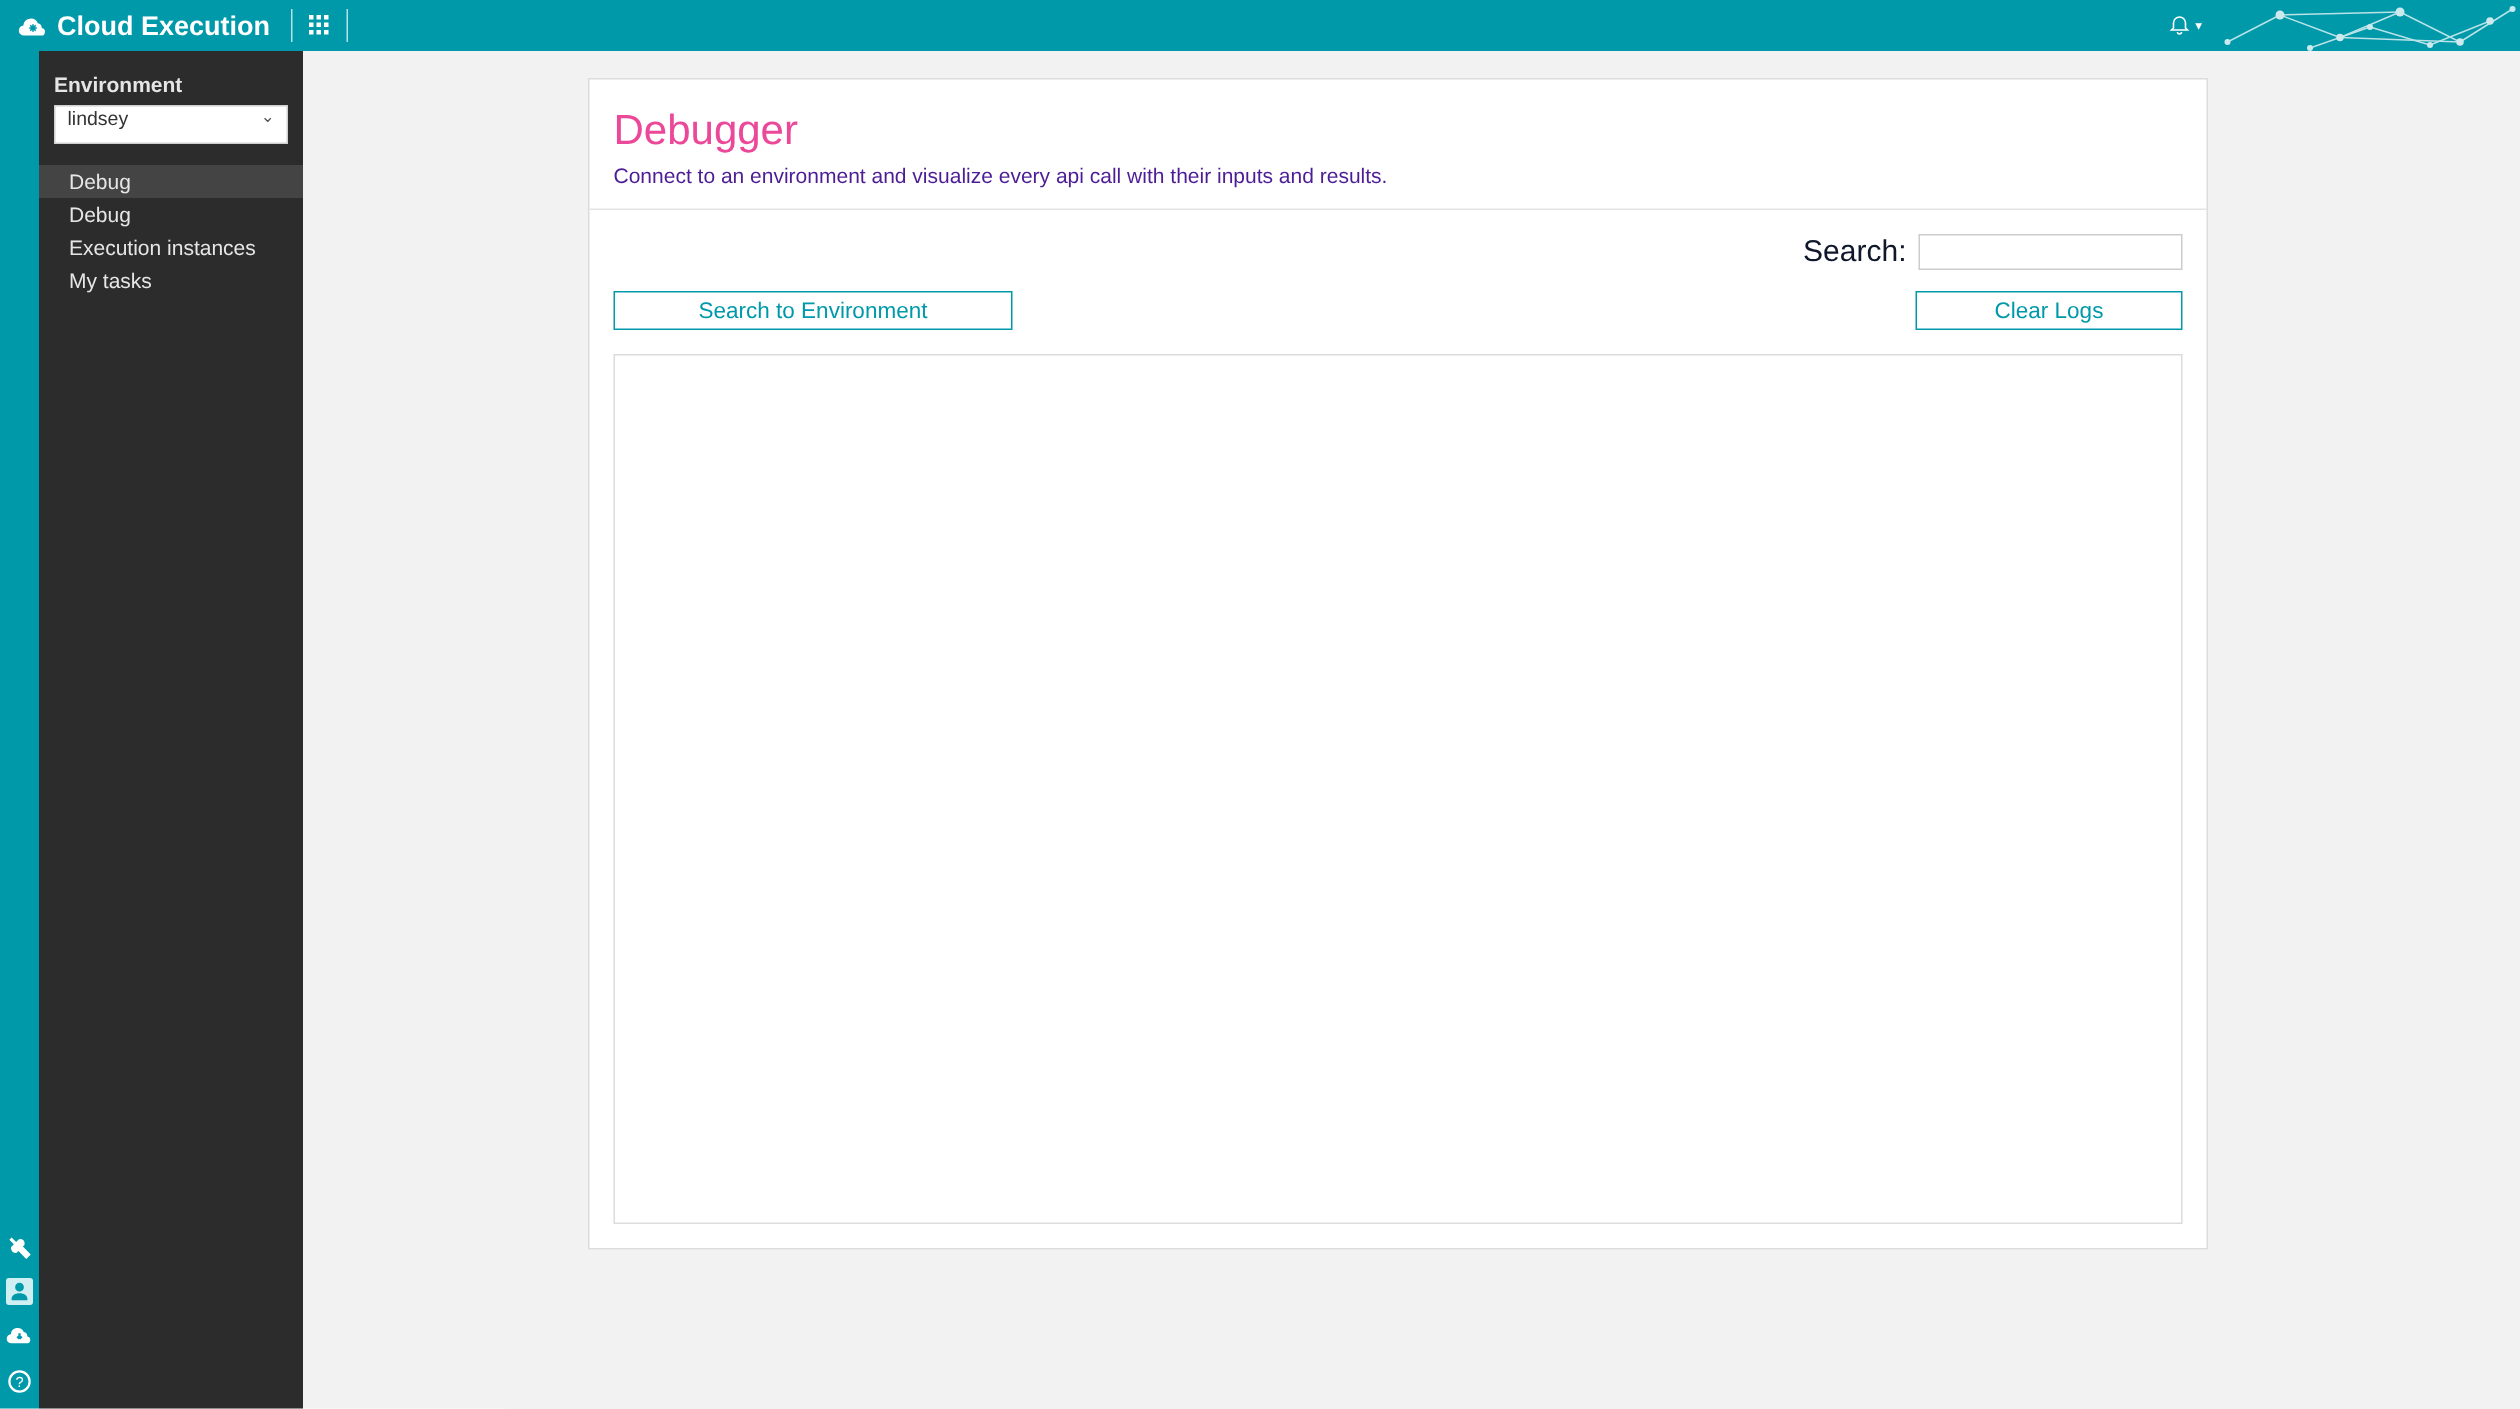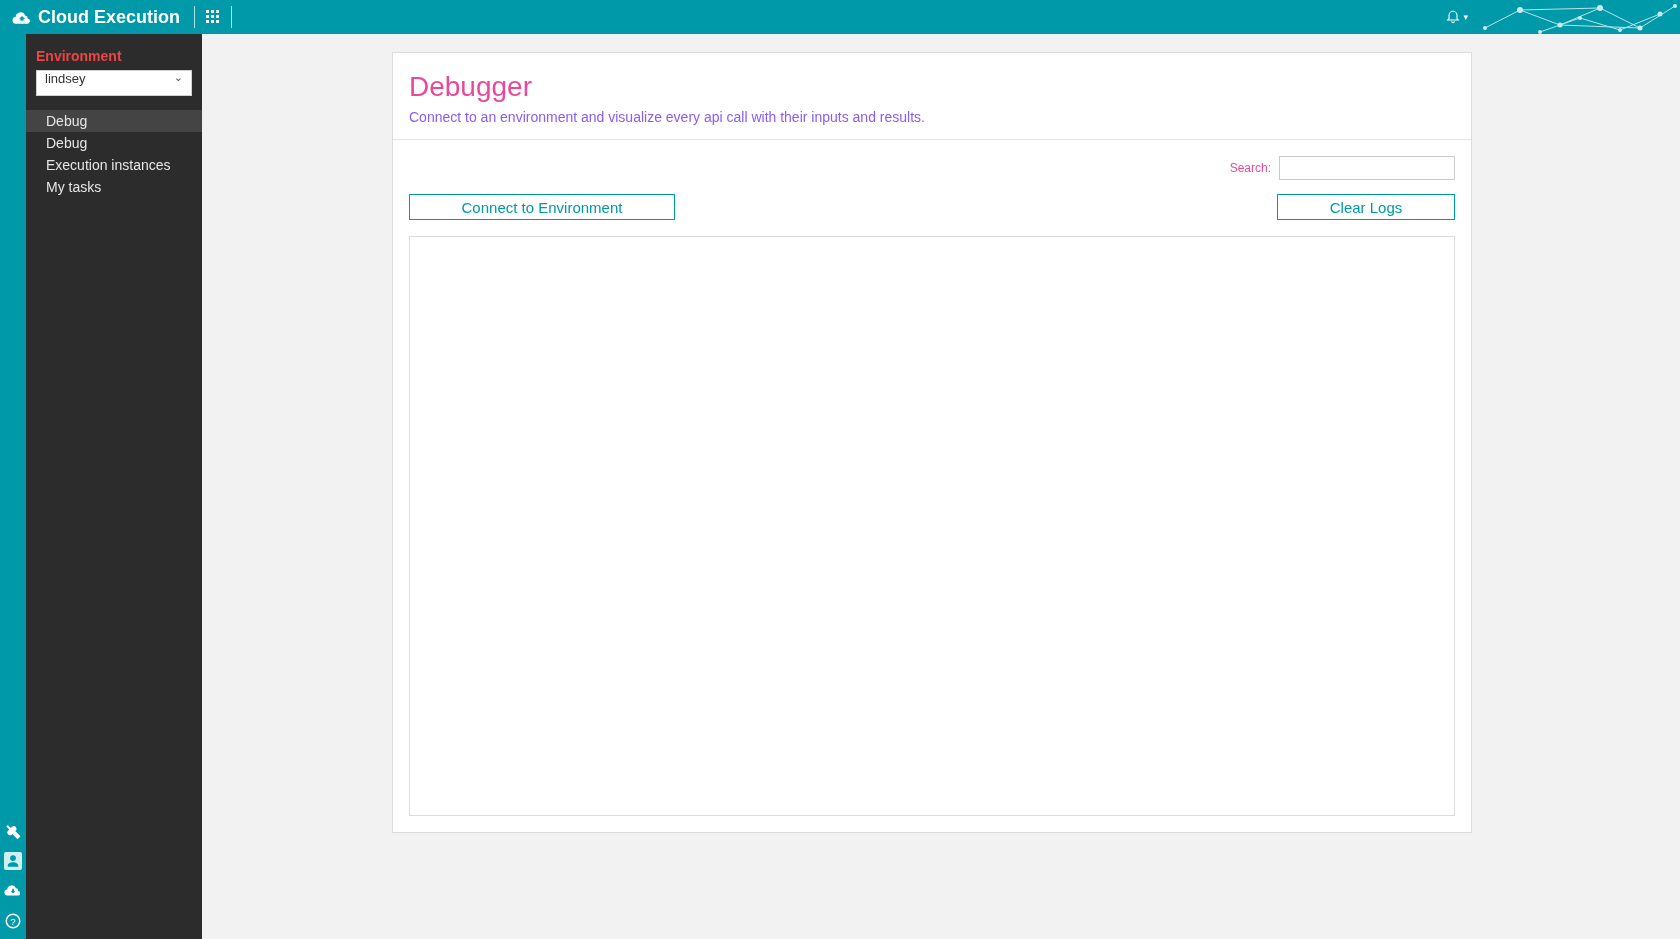--- a/index.html
+++ b/index.html
@@ -29,21 +29,21 @@
   }
   .rail .rail-icon { width: 20px; height: 20px; display:flex; align-items:center; justify-content:center; cursor:pointer; }
   .rail .rail-icon svg { display:block; }
   .rail .avatar { width:18px; height:18px; background:#cfeff3; display:flex; align-items:center; justify-content:center; border-radius:2px; }
 
   
   .sidebar {
     position: absolute; top: 34px; bottom: 0; left: 26px; width: 176px;
     background: #2c2c2c; color: #e6e6e6; padding-top: 14px; z-index:4;
   }
-  .sidebar .section-label { font-weight: 600; padding: 0 10px 6px 10px; font-size: 14px; color:#ef4444; }
+  .sidebar .section-label { font-weight: 600; padding: 0 10px 6px 10px; font-size: 14px; color:#e5e5e5; }
   .sidebar .env-select {
     margin: 0 10px 14px 10px; background: #fff; color:#333; height: 26px;
     display:flex; align-items:flex-start; justify-content:space-between; padding: 0 8px;
     font-size: 13px; cursor:pointer; border:1px solid #d0d0d0;
   }
   .sidebar .env-select .chev { font-size: 11px; color:#555; }
   .sidebar .nav-item {
     padding: 3px 20px; font-size: 14px; cursor:pointer; color:#e6e6e6;
   }
   .sidebar .nav-item.active { background: #444; }
@@ -51,24 +51,24 @@
   
   .main {
     position: absolute; top: 34px; bottom: 0; left: 202px; right: 0;
     overflow: auto; padding: 18px 40px 40px 190px;
   }
   .card {
     background: #fff; border: 1px solid #dcdcdc; width: 1080px; max-width: 100%;
   }
   .card-header { padding: 18px 16px 14px 16px; border-bottom: 1px solid #e4e4e4; }
   .card-header h1 { font-size: 28px; font-weight: 400; color:#ec4899; margin-bottom: 6px; }
-  .card-header p { font-size: 14px; color:#8b5cf6; }
+  .card-header p { font-size: 14px; color:#4c1d95; }
   .card-body { padding: 16px; }
   .search-row { display:flex; justify-content:flex-end; align-items:center; gap:8px; margin-bottom: 14px; }
-  .search-row label { font-size: 12px; color:#ec4899; }
+  .search-row label { font-size: 20px; color:#0f172a; }
   .search-row input { width: 176px; height: 24px; border:1px solid #ccc; padding: 2px 6px; font-size:13px; background:#fff; }
   .button-row { display:flex; justify-content:space-between; margin-bottom: 16px; }
   .btn {
     border: 1px solid #0099aa; background:#fff; color:#0099aa; font-size:15px;
     height: 26px; cursor:pointer; display:flex; align-items:center; justify-content:center;
   }
   .btn-connect { width: 266px; }
   .btn-clear   { width: 178px; }
   .log-area {
     border:1px solid #dcdcdc; background:#fff; height: 580px;
@@ -190,19 +190,19 @@
     <div class="card-header">
       <h1>Debugger</h1>
       <p>Connect to an environment and visualize every api call with their inputs and results.</p>
     </div>
     <div class="card-body">
       <div class="search-row">
         <label>Search:</label>
         <input type="text" value="" style="">
       </div>
       <div class="button-row">
-        <button class="btn btn-connect">Connect to Environment</button>
+        <button class="btn btn-connect">Search to Environment</button>
         <button class="btn btn-clear">Clear Logs</button>
       </div>
       <div class="log-area"></div>
     </div>
   </div>
 </div>
 
 </body></html>

